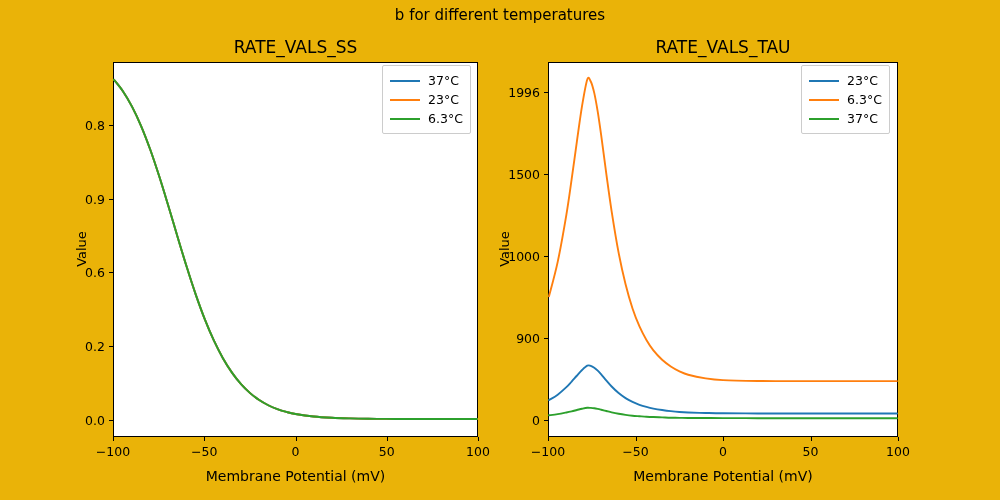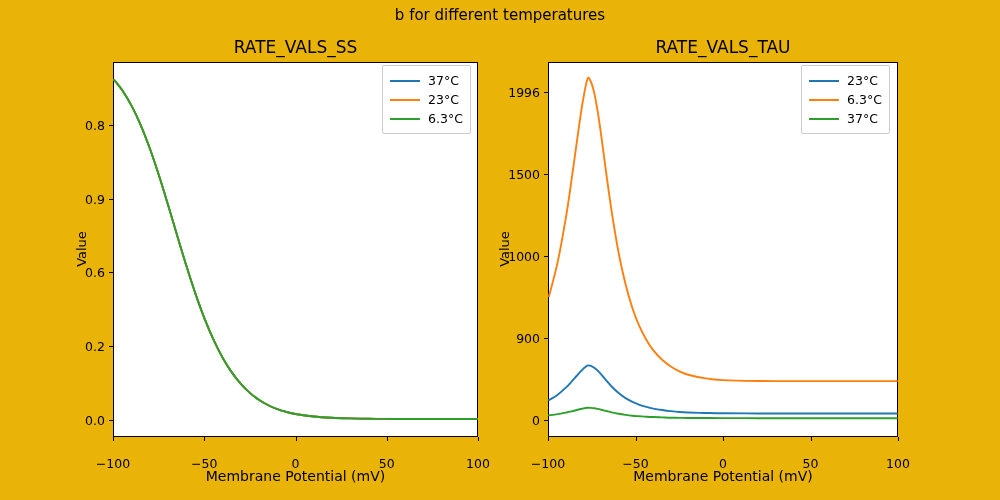--- a/index.html
+++ b/index.html
@@ -67,21 +67,20 @@
     width: 4px;
   }
   .ticklabel {
     position: absolute;
     font-size: 12.5px;
     color: #000000;
     white-space: nowrap;
   }
   .ticklabel-x {
     transform: translateX(-50%);
-    margin-top: 12px;
   }
   .ticklabel-y {
     transform: translateY(-50%);
     text-align: right;
   }
   .axis-label-x {
     position: absolute;
     left: 0;
     width: 100%;
     text-align: center;

